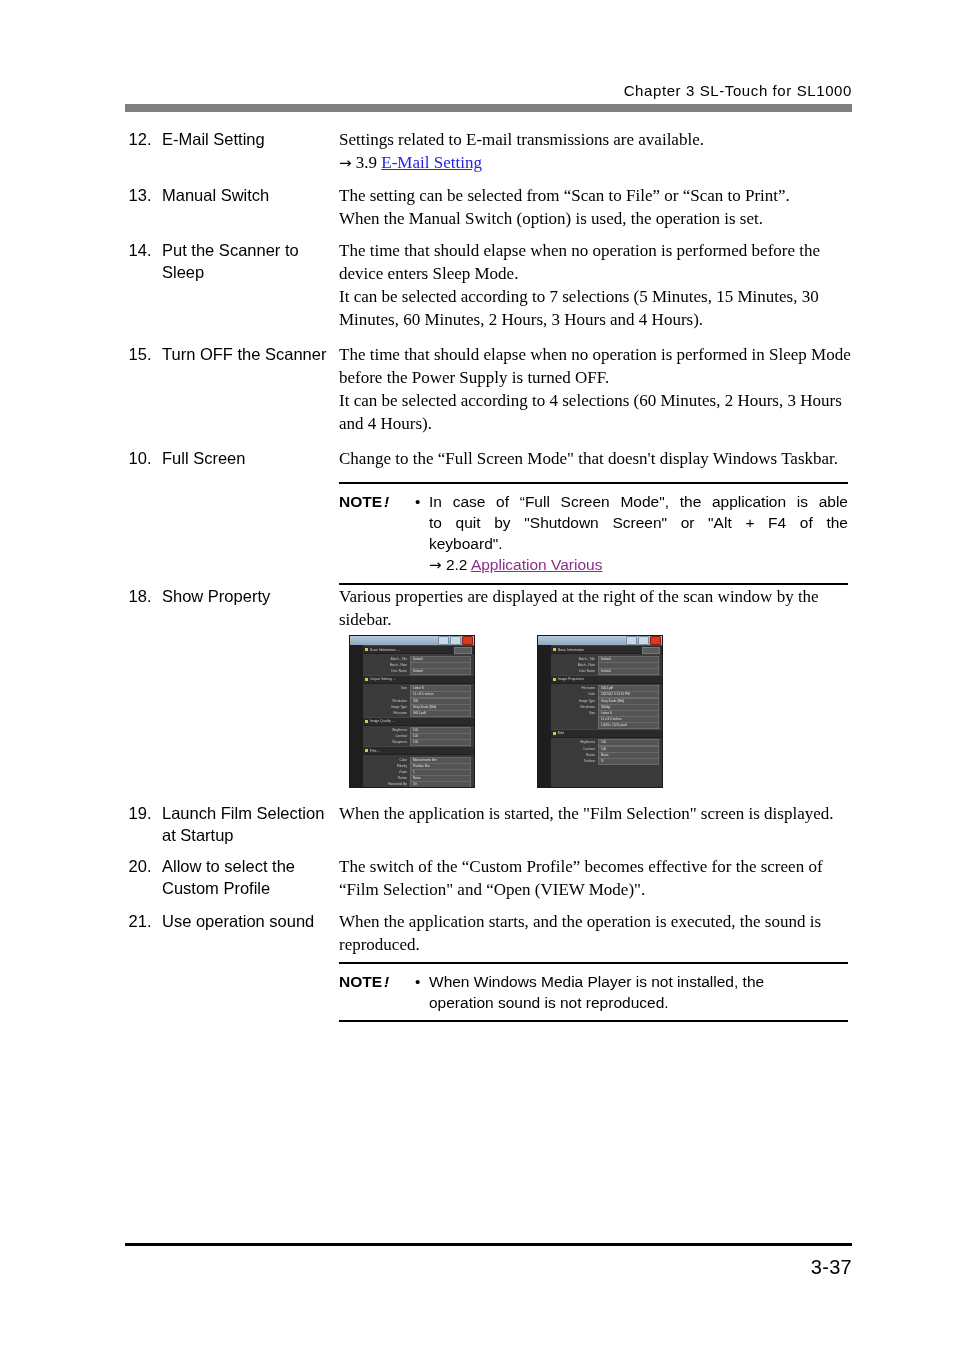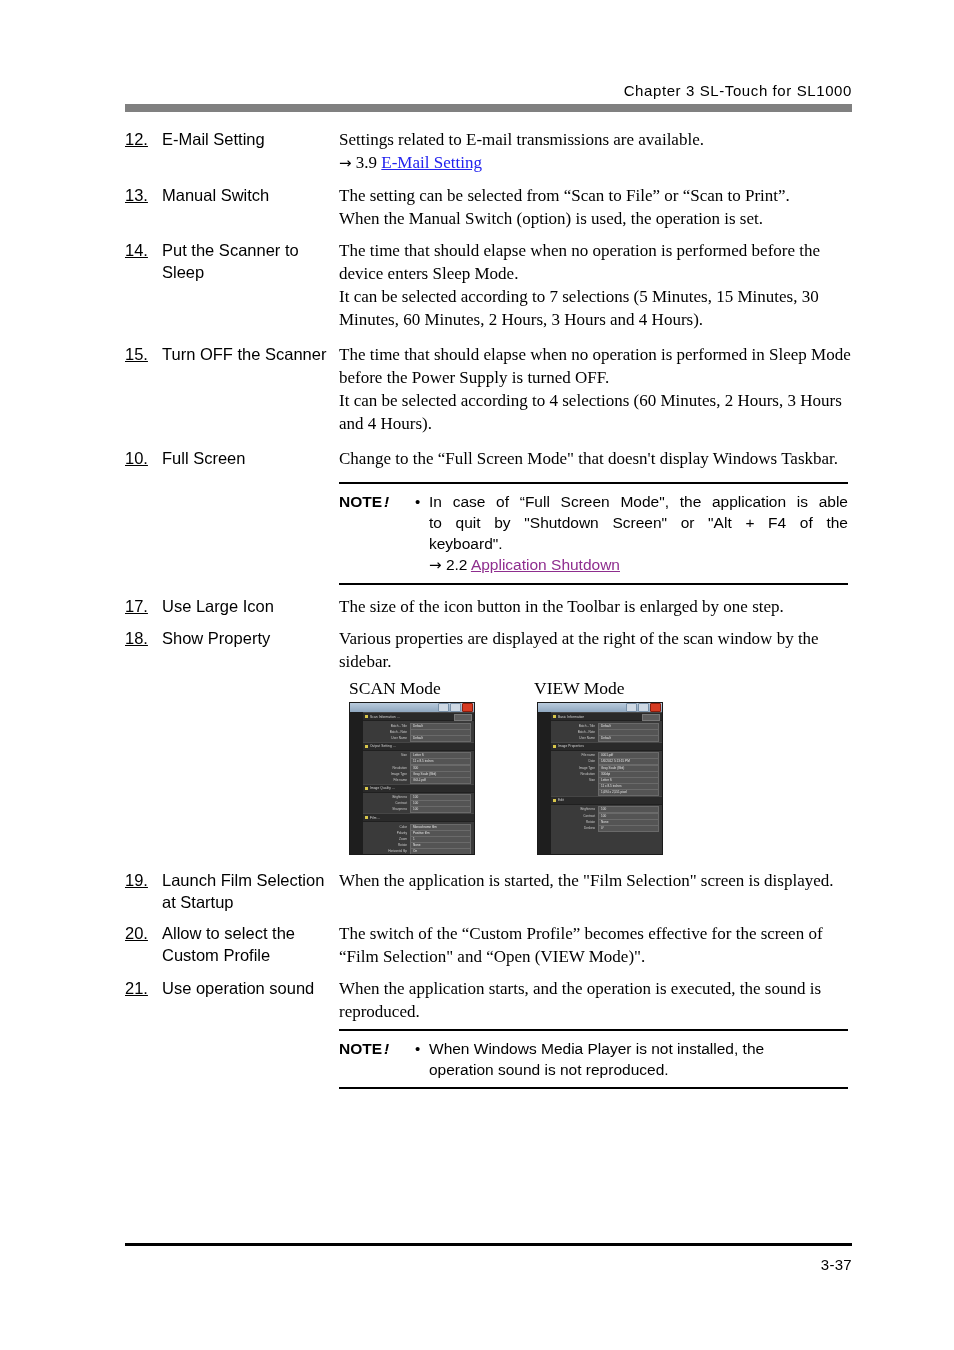--- a/index.html
+++ b/index.html
@@ -63,24 +63,23 @@
     width: 214px;
     flex: 0 0 214px;
     font-family: "Liberation Sans", sans-serif;
     font-size: 16.5px;
     line-height: 21.5px;
     display: flex;
     padding-top: 1px;
   }
   .term-num {
     flex: 0 0 30px;
-    text-align: left;
+    text-align: center;
     padding-right: 7px;
     white-space: nowrap;
-    text-decoration: underline;
   }
   .term-label {
     flex: 1 1 auto;
   }
   .entry-desc {
     flex: 1 1 auto;
     font-family: "Liberation Serif", serif;
     font-size: 17px;
     line-height: 23px;
   }
@@ -282,21 +281,21 @@
   }
   .footer-rule {
     height: 2.5px;
     background: #000;
     width: 727px;
   }
   .footer-page {
     margin-top: 10px;
     text-align: right;
     font-family: "Liberation Sans", sans-serif;
-    font-size: 15px;
+    font-size: 20px;
     letter-spacing: 0.3px;
   }
 </style>
 </head>
 <body>
 
 <div class="page">
 
   <div class="header">
     <div class="header-title">Chapter 3 SL-Touch for SL1000</div>
@@ -358,50 +357,37 @@
         <span class="desc-line">Change to the “Full Screen Mode" that doesn't display Windows Taskbar.</span>
 
         <div class="note-box">
           <div class="note-inner">
             <div class="note-label"><span>NOTE</span><span class="note-bang">!</span></div>
             <div class="note-bullet">•</div>
             <div class="note-body">
               <div class="jfull">In case of “Full Screen Mode", the application is able</div>
               <div class="jfull">to quit by "Shutdown Screen" or "Alt + F4 of the</div>
               <div>keyboard".</div>
-              <div><span class="arrow-glyph">→</span> <span>2.2</span> <a class="doclink visited" href="#">Application Shutdown</a></div>
+              <div><span class="arrow-glyph">→</span> <span>2.2</span> <a class="doclink visited" href="#">Application Various</a></div>
             </div>
           </div>
         </div>
       </div>
     </div>
 
-    <div class="entry" style="margin-top:10px;">
-      <div class="entry-term">
-        <span class="term-num">17.</span>
-        <span class="term-label">Use Large Icon</span>
-      </div>
-      <div class="entry-desc">
-        <span class="desc-line">The size of the icon button in the Toolbar is enlarged by one step.</span>
-      </div>
-    </div>
 
     <div class="entry" style="margin-bottom:0;">
       <div class="entry-term">
         <span class="term-num">18.</span>
         <span class="term-label">Show Property</span>
       </div>
       <div class="entry-desc">
         <span class="desc-line">Various properties are displayed at the right of the scan window by the sidebar.</span>
 
         <div class="figure-area">
-          <div class="shot-captions">
-            <div class="cap scan">SCAN Mode</div>
-            <div class="cap view">VIEW Mode</div>
-          </div>
           <div class="shots">
 
             <div class="win scan">
               <div class="win-titlebar">
                 <div class="wbtn"></div>
                 <div class="wbtn"></div>
                 <div class="wbtn close"></div>
               </div>
               <div class="win-body">
                 <div class="win-left"></div>

